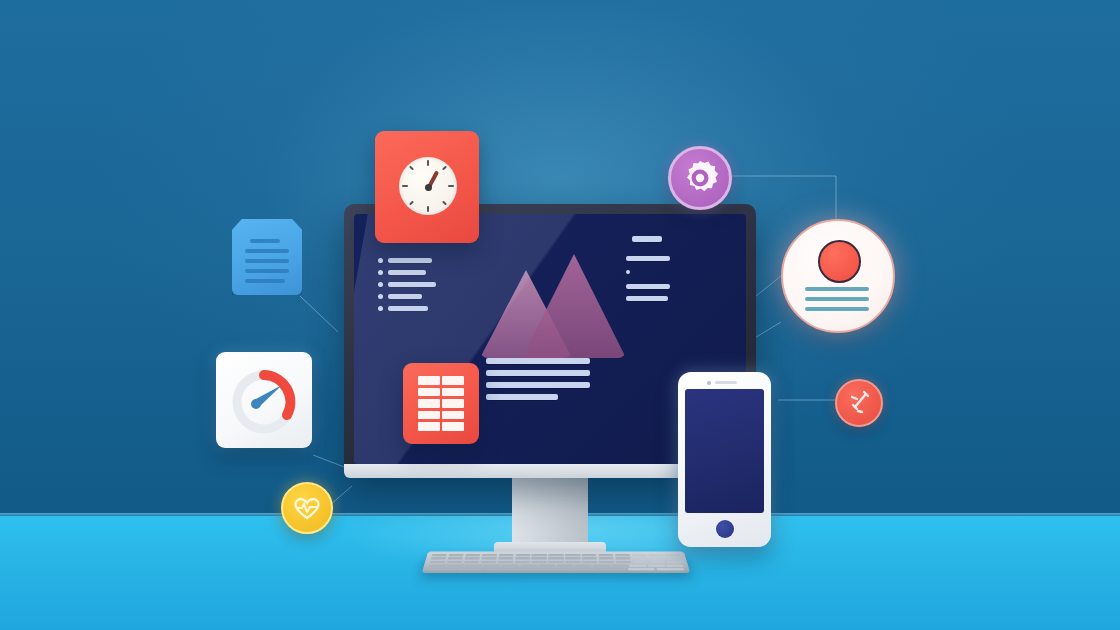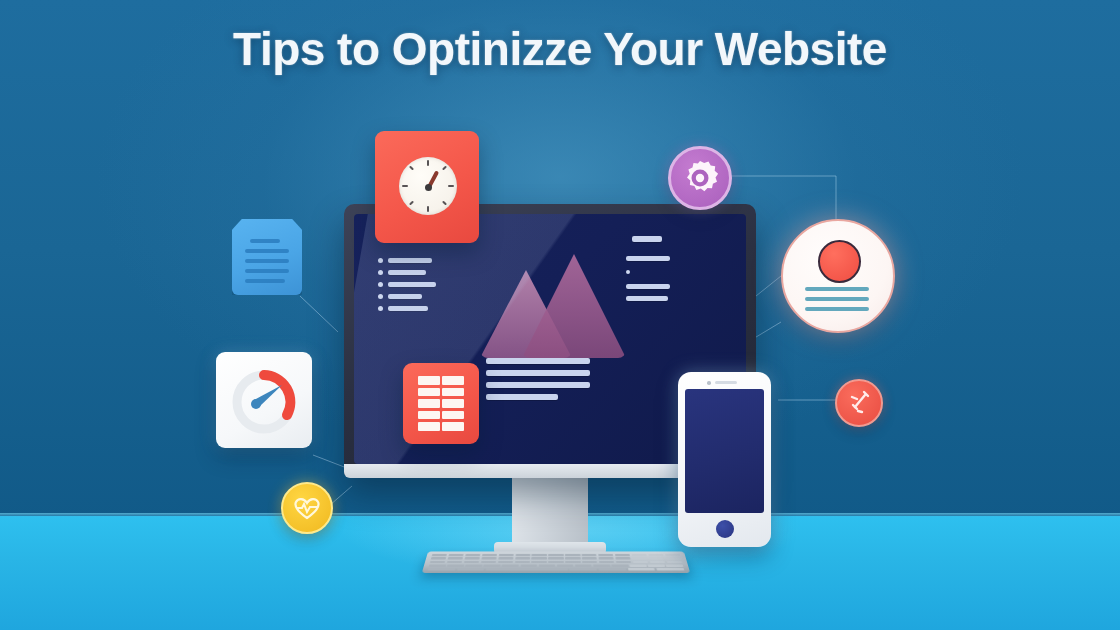--- a/index.html
+++ b/index.html
@@ -232,21 +232,20 @@
       <path d="M300 296 L338 332"></path>
       <path d="M313 455 L352 470"></path>
       <path d="M330 505 L352 486"></path>
       <path d="M726 176 L836 176 L836 222"></path>
       <path d="M781 322 L718 360"></path>
       <path d="M778 400 L836 400"></path>
       <path d="M756 296 L781 276"></path>
     </g>
   </svg>
 
-  <div class="title">Tips to Optinizze Your Website</div>
 
   <div class="monitor">
     <div class="mon-neck"></div>
     <div class="mon-neck-b"></div>
     <div class="mon-bezel"></div>
     <div class="mon-chin"></div>
 
     <div class="mon-screen">
 
       <div>

